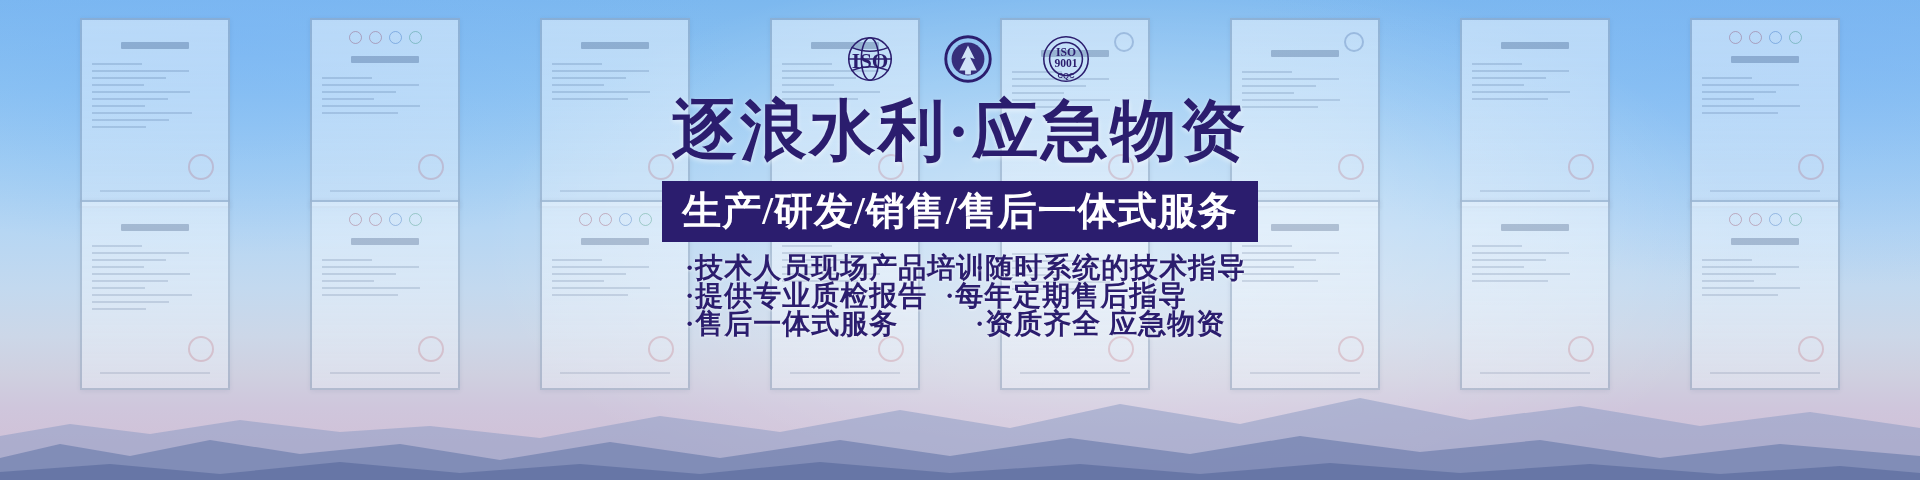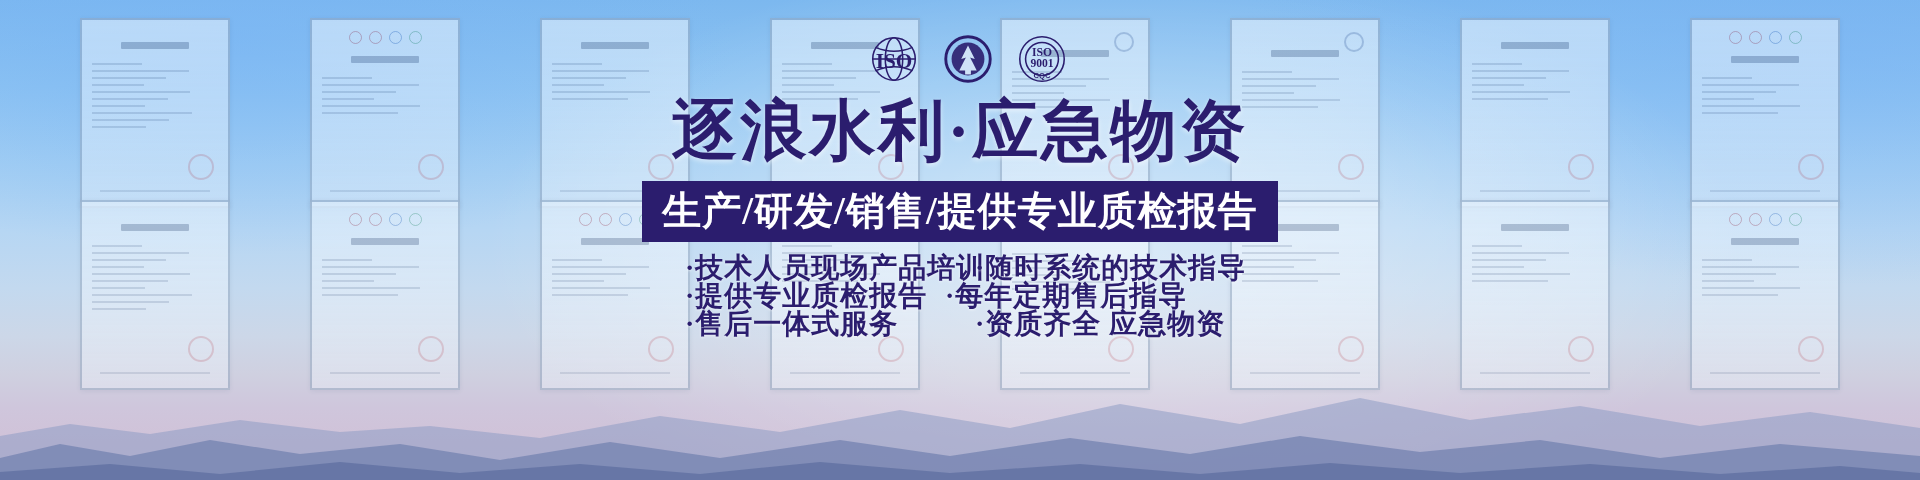--- a/index.html
+++ b/index.html
@@ -87,21 +87,21 @@
     border:2px solid rgba(70,95,150,.40);
   }
 
   
   .mountains { position:absolute; left:0; right:0; bottom:0; height:140px; }
   .mountains svg { display:block; width:100%; height:100%; }
 
   
   .badges {
     position:absolute; left:0; right:0; top:30px;
-    display:flex; justify-content:center; align-items:center; gap:16px;
+    display:flex; justify-content:center; align-items:center; gap:40px;
     z-index:6;
     padding-left:16px;
   }
   .badge { position:relative; width:58px; height:58px; }
   .badge svg { display:block; width:100%; height:100%; }
 
   
   .content {
     position:absolute; left:0; right:0; top:0; bottom:0;
     z-index:7;
@@ -448,21 +448,21 @@
         <circle cx="30" cy="30" r="17" fill="none" stroke="#2b1d6e" stroke-width="1.6"></circle>
         <text x="30" y="27" text-anchor="middle" font-family="Liberation Serif, serif" font-size="12" font-weight="bold" fill="#2b1d6e">ISO</text>
         <text x="30" y="38" text-anchor="middle" font-family="Liberation Serif, serif" font-size="12" font-weight="bold" fill="#2b1d6e">9001</text>
         <text x="30" y="50" text-anchor="middle" font-family="Liberation Sans, sans-serif" font-size="8" font-weight="bold" fill="#2b1d6e">CQC</text>
       </svg>
     </div>
   </div>
 
   <div class="content">
     <div class="headline">逐浪水利·应急物资</div>
-    <div class="subbar">生产/研发/销售/提供专业质检报告</div>
+    <div class="subbar">生产/研发/销售/售后一体式服务</div>
     <div class="features" id="features">
         <div class="frow">
           <div class="fitem left">·技术人员现场产品培训</div>
           <div class="fitem right">·随时系统的技术指导</div>
         </div>
         <div class="frow">
           <div class="fitem right">·提供专业质检报告</div>
           <div class="fitem left">·每年定期售后指导</div>
         </div>
         <div class="frow">

